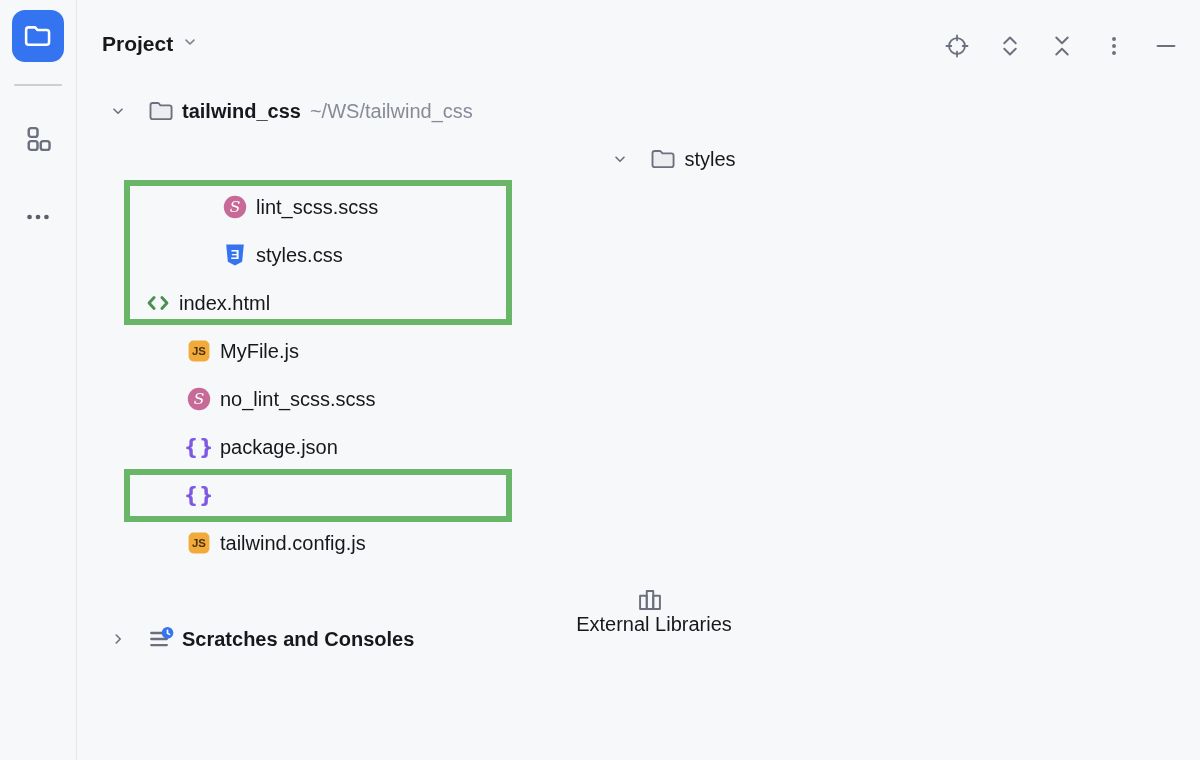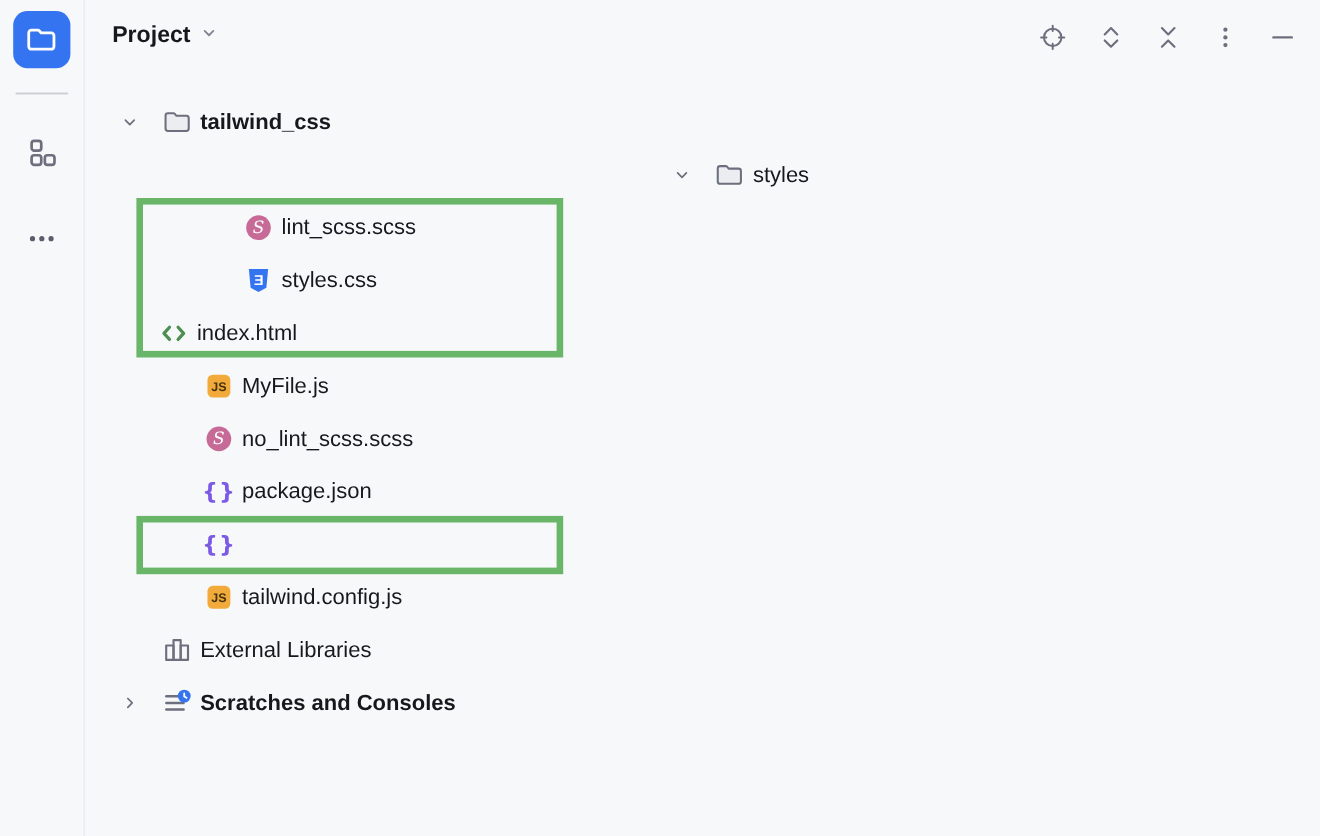--- a/index.html
+++ b/index.html
@@ -12,21 +12,21 @@
   
   .stripe{position:absolute;left:0;top:0;width:76px;height:760px;border-right:1px solid #E6E7EB;background:#F7F8FA;}
   .app-btn{position:absolute;left:12px;top:10px;width:52px;height:52px;border-radius:13px;background:#3574F0;display:flex;align-items:center;justify-content:center;cursor:pointer;}
   .stripe-divider{position:absolute;left:14px;top:84px;width:48px;height:2px;background:#CDCFD5;border-radius:1px;}
   .stripe-btn{position:absolute;left:25px;width:26px;height:26px;display:flex;align-items:center;justify-content:center;cursor:pointer;}
   .stripe-btn.structure{top:126px;}
   .stripe-btn.more{top:204px;}
   .stripe-btn svg,.app-btn svg{display:block;}
 
   
-  .header{position:absolute;left:76px;top:0;width:1124px;height:74px;}
+  .header{position:absolute;left:76px;top:12px;width:1124px;height:74px;}
   .title-wrap{position:absolute;left:26px;top:20px;display:flex;align-items:center;gap:8px;cursor:pointer;}
   .title-wrap .title{font-size:21px;font-weight:700;color:#17181C;}
   .toolbar-btn{position:absolute;top:23px;width:26px;height:26px;display:flex;align-items:center;justify-content:center;cursor:pointer;}
 
   
   .tree{position:absolute;left:76px;top:87px;width:1124px;}
   .row{height:48px;display:flex;align-items:center;font-size:20px;}
   .row .chev{width:20px;height:20px;margin-right:20px;flex:0 0 20px;display:flex;align-items:center;justify-content:center;}
   .row .icon{width:26px;height:26px;margin-right:8px;flex:0 0 26px;display:flex;align-items:center;justify-content:center;}
   .row .label{white-space:pre;color:#16181D;}
@@ -119,20 +119,21 @@
         <svg width="20" height="20" viewBox="0 0 20 20" fill="none" stroke="#6C707E" stroke-width="1.6" stroke-linecap="round" stroke-linejoin="round">
           <path d="M6 8.2 10 12.2 14 8.2"></path>
         </svg>
       </span>
       <span class="icon">
         <svg width="26" height="26" viewBox="0 0 16 16">
           <path d="M2.9 3.1h3.15c.26 0 .5.11.67.3l.92 1.1h5.5c.75 0 1.36.61 1.36 1.36v5.78c0 .75-.61 1.36-1.36 1.36H2.9c-.75 0-1.36-.61-1.36-1.36V4.46c0-.75.61-1.36 1.36-1.36z" fill="#ECEDF1" stroke="#6C707E" stroke-width="1.15" stroke-linejoin="round"></path>
         </svg>
       </span>
       <span class="label bold">tailwind_css</span>
+      <span class="secondary">~/WS/tailwind_css</span>
     </div>
     <div class="row" style="padding-left: 70px; justify-content: center;">
       <span class="chev">
         <svg width="20" height="20" viewBox="0 0 20 20" fill="none" stroke="#6C707E" stroke-width="1.6" stroke-linecap="round" stroke-linejoin="round">
           <path d="M6 8.2 10 12.2 14 8.2"></path>
         </svg>
       </span>
       <span class="icon">
         <svg width="26" height="26" viewBox="0 0 16 16">
           <path d="M2.9 3.1h3.15c.26 0 .5.11.67.3l.92 1.1h5.5c.75 0 1.36.61 1.36 1.36v5.78c0 .75-.61 1.36-1.36 1.36H2.9c-.75 0-1.36-.61-1.36-1.36V4.46c0-.75.61-1.36 1.36-1.36z" fill="#ECEDF1" stroke="#6C707E" stroke-width="1.15" stroke-linejoin="round"></path>
@@ -210,21 +211,21 @@
     <div class="row" style="padding-left: 70px;">
       <span class="chev"></span>
       <span class="icon">
         <svg width="26" height="26" viewBox="0 0 16 16">
           <rect x="1.6" y="1.6" width="12.8" height="12.8" rx="3" fill="#F2AB3A"></rect>
           <text x="8" y="10.7" text-anchor="middle" font-family="Liberation Sans, sans-serif" font-weight="bold" font-size="7" fill="#45330E">JS</text>
         </svg>
       </span>
       <span class="label">tailwind.config.js</span>
     </div>
-    <div class="row" style="padding-left: 32px;">
+    <div class="row" style="padding-left: 32px; flex-direction: column;">
       <span class="chev"></span>
       <span class="icon">
         <svg width="26" height="26" viewBox="0 0 16 16" fill="none" stroke="#6C707E" stroke-width="1.2" stroke-linejoin="round">
           <rect x="1.9" y="5.4" width="4.1" height="8.1"></rect>
           <rect x="6" y="2.4" width="4" height="11.1"></rect>
           <rect x="10" y="5.4" width="4.1" height="8.1"></rect>
         </svg>
       </span>
       <span class="label">External Libraries</span>
     </div>

